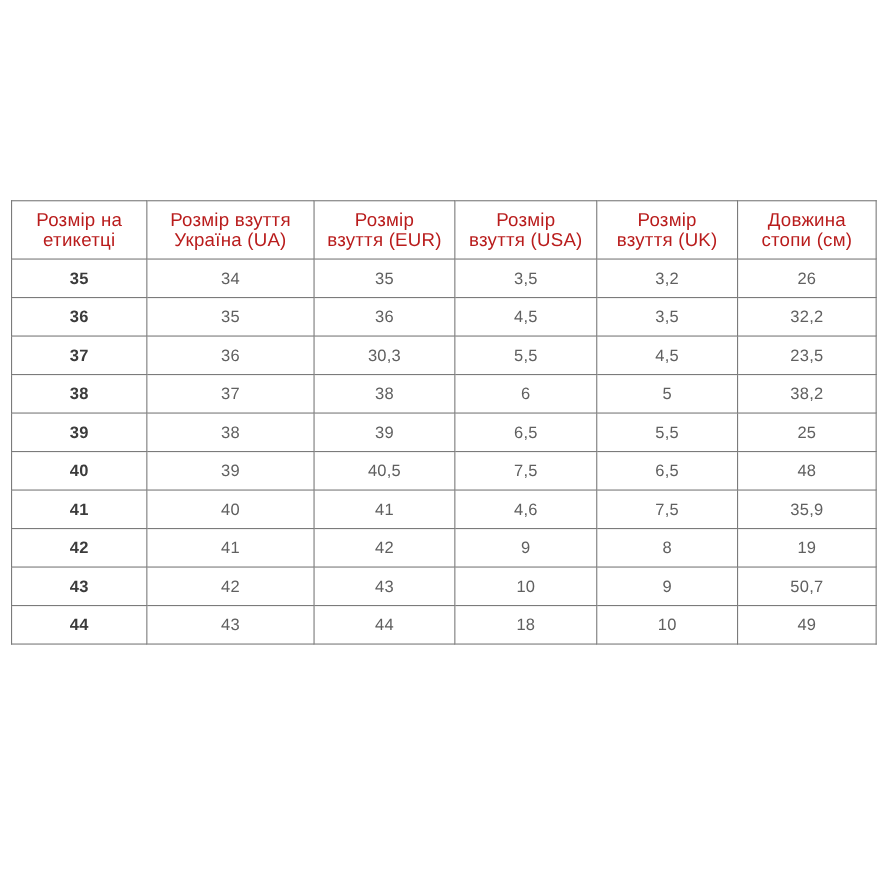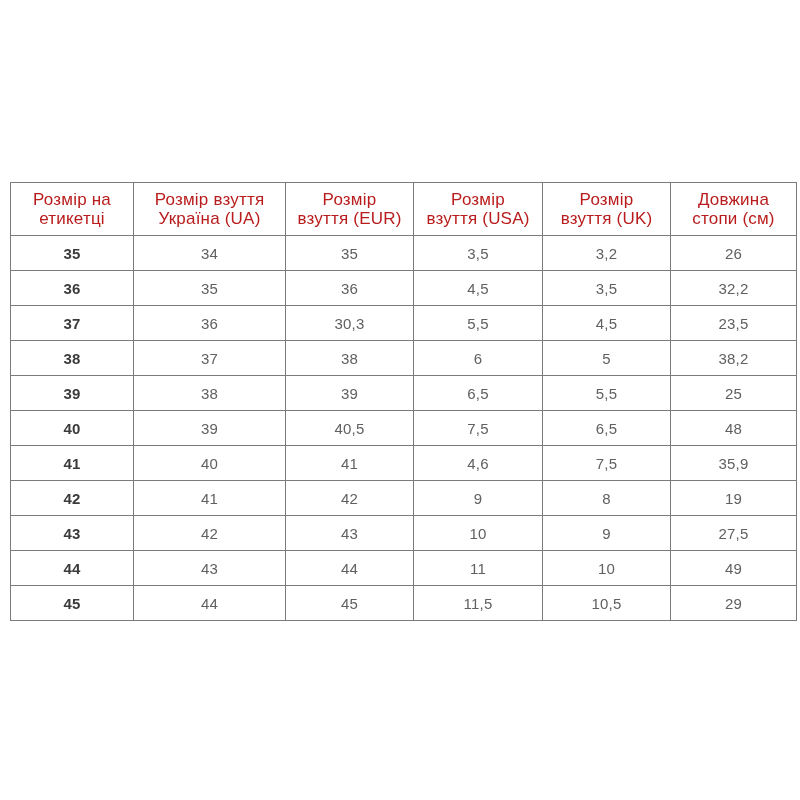--- a/index.html
+++ b/index.html
@@ -145,33 +145,25 @@
         <td>9</td>
         <td>8</td>
         <td>19</td>
       </tr>
       <tr>
         <td class="row-label">43</td>
         <td>42</td>
         <td>43</td>
         <td>10</td>
         <td>9</td>
-        <td>27,5</td>
+        <td>50,7</td>
       </tr>
       <tr>
         <td class="row-label">44</td>
         <td>43</td>
         <td>44</td>
-        <td>11</td>
+        <td>18</td>
         <td>10</td>
         <td>49</td>
-      </tr>
-      <tr>
-        <td class="row-label">45</td>
-        <td>44</td>
-        <td>45</td>
-        <td>11,5</td>
-        <td>10,5</td>
-        <td>29</td>
       </tr>
     </tbody>
   </table>
 </div>
 
 </body></html>

